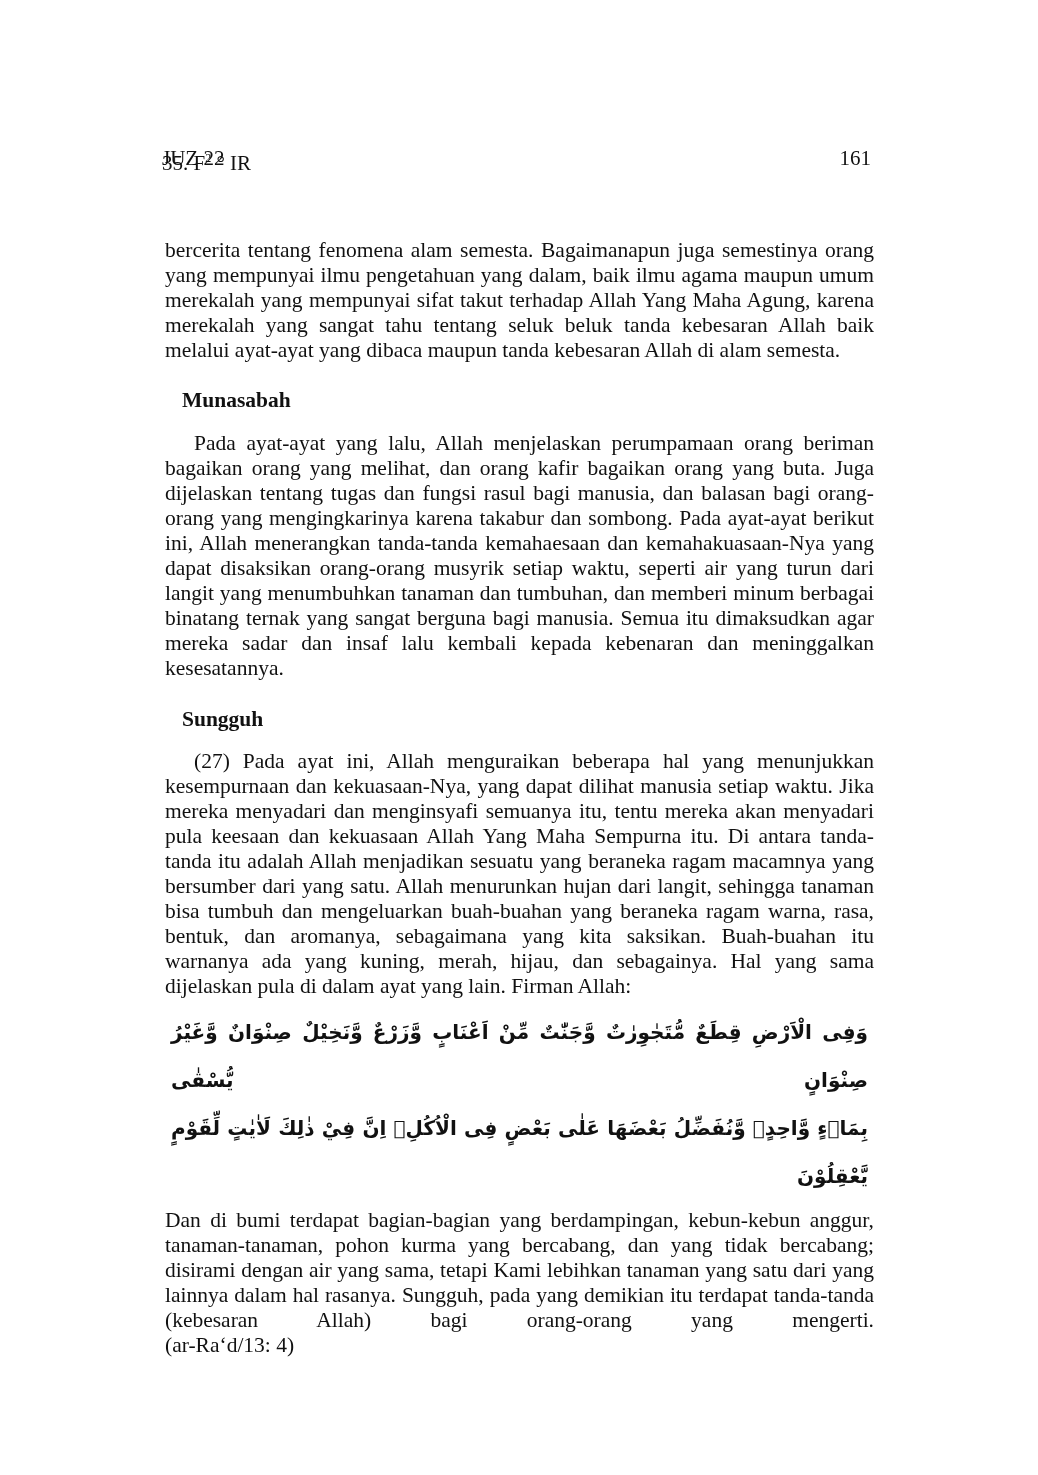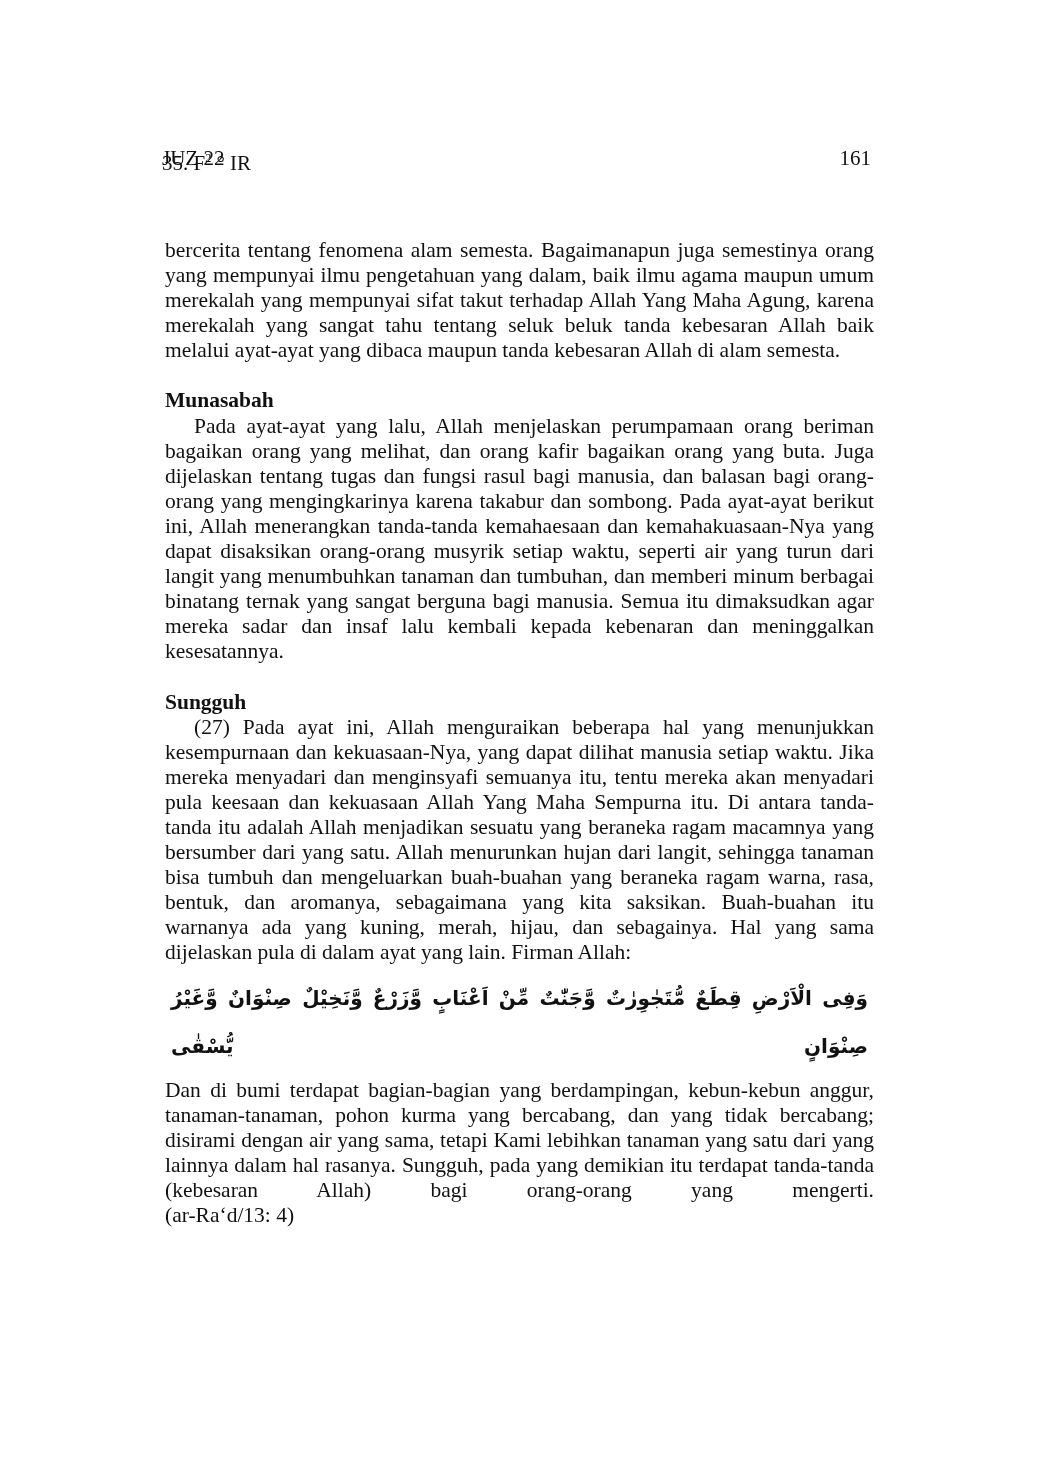--- a/index.html
+++ b/index.html
@@ -38,21 +38,21 @@
     line-height: 25.1px;
   }
   .para {
     margin: 0;
     text-align: justify;
     text-align-last: left;
   }
   .indent { text-indent: 29px; }
   .heading {
     font-weight: bold;
-    margin: 0;
+    margin: 17px;
     font-size: 21.5px;
   }
   .gap-before-heading { margin-top: 25px; }
   .arabic {
     direction: rtl;
     text-align: justify;
     text-align-last: justify;
     font-family: "DejaVu Sans", sans-serif;
     font-size: 20px;
     line-height: 48px;
@@ -80,17 +80,18 @@
   <p class="para">bercerita tentang fenomena alam semesta. Bagaimanapun juga semestinya orang yang mempunyai ilmu pengetahuan yang dalam, baik ilmu agama maupun umum merekalah yang mempunyai sifat takut terhadap Allah Yang Maha Agung, karena merekalah yang sangat tahu tentang seluk beluk tanda kebesaran Allah baik melalui ayat-ayat yang dibaca maupun tanda kebesaran Allah di alam semesta.</p>
 
   <p class="heading gap-before-heading">Munasabah</p>
   <p class="para indent">Pada ayat-ayat yang lalu, Allah menjelaskan perumpamaan orang beriman bagaikan orang yang melihat, dan orang kafir bagaikan orang yang buta. Juga dijelaskan tentang tugas dan fungsi rasul bagi manusia, dan balasan bagi orang-orang yang mengingkarinya karena takabur dan sombong. Pada ayat-ayat berikut ini, Allah menerangkan tanda-tanda kemahaesaan dan kemahakuasaan-Nya yang dapat disaksikan orang-orang musyrik setiap waktu, seperti air yang turun dari langit yang menumbuhkan tanaman dan tumbuhan, dan memberi minum berbagai binatang ternak yang sangat berguna bagi manusia. Semua itu dimaksudkan agar mereka sadar dan insaf lalu kembali kepada kebenaran dan meninggalkan kesesatannya.</p>
 
   <p class="heading gap-before-heading">Sungguh</p>
   <p class="para indent">(27) Pada ayat ini, Allah menguraikan beberapa hal yang menunjukkan kesempurnaan dan kekuasaan-Nya, yang dapat dilihat manusia setiap waktu. Jika mereka menyadari dan menginsyafi semuanya itu, tentu mereka akan menyadari pula keesaan dan kekuasaan Allah Yang Maha Sempurna itu. Di antara tanda-tanda itu adalah Allah menjadikan sesuatu yang beraneka ragam macamnya yang bersumber dari yang satu. Allah menurunkan hujan dari langit, sehingga tanaman bisa tumbuh dan mengeluarkan buah-buahan yang beraneka ragam warna, rasa, bentuk, dan aromanya, sebagaimana yang kita saksikan. Buah-buahan itu warnanya ada yang kuning, merah, hijau, dan sebagainya. Hal yang sama dijelaskan pula di dalam ayat yang lain. Firman Allah:</p>
 
   <div class="arabic">
     <div>وَفِى الْاَرْضِ قِطَعٌ مُّتَجٰوِرٰتٌ وَّجَنّٰتٌ مِّنْ اَعْنَابٍ وَّزَرْعٌ وَّنَخِيْلٌ صِنْوَانٌ وَّغَيْرُ صِنْوَانٍ يُّسْقٰى</div>
+    <div>بِمَاۤءٍ وَّاحِدٍۙ وَّنُفَضِّلُ بَعْضَهَا عَلٰى بَعْضٍ فِى الْاُكُلِۗ اِنَّ فِيْ ذٰلِكَ لَاٰيٰتٍ لِّقَوْمٍ يَّعْقِلُوْنَ</div>
   </div>
 
   <p class="translation">Dan di bumi terdapat bagian-bagian yang berdampingan, kebun-kebun anggur, tanaman-tanaman, pohon kurma yang bercabang, dan yang tidak bercabang; disirami dengan air yang sama, tetapi Kami lebihkan tanaman yang satu dari yang lainnya dalam hal rasanya. Sungguh, pada yang demikian itu terdapat tanda-tanda (kebesaran Allah) bagi orang-orang yang mengerti.</p>
   <p class="citation">(ar-Ra‘d/13: 4)</p>
 </div>
 
 </body></html>

